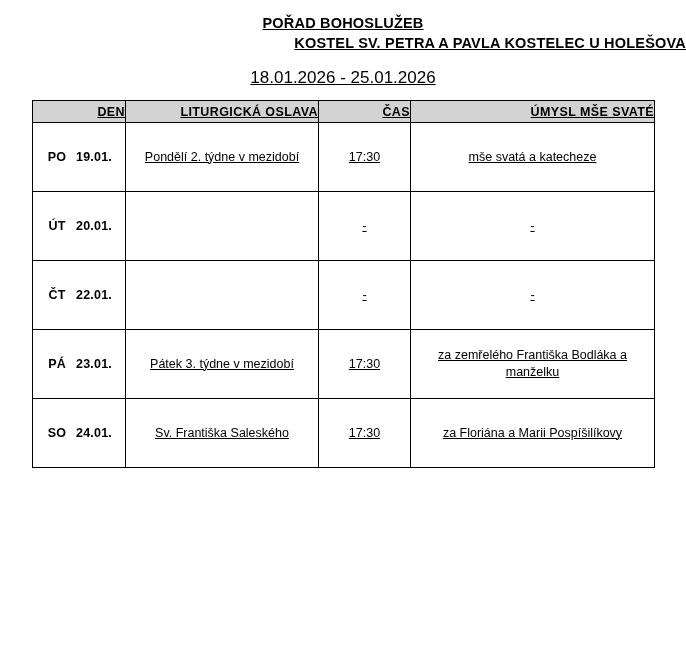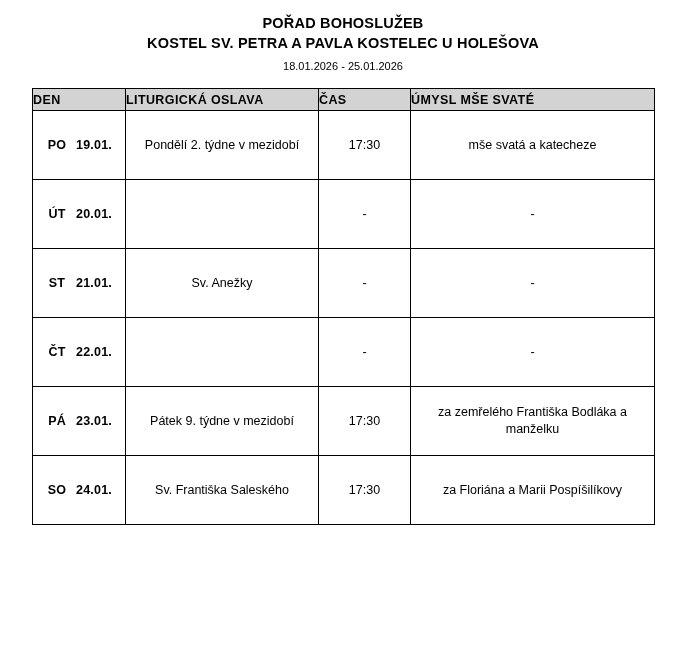--- a/index.html
+++ b/index.html
@@ -12,42 +12,44 @@
     background: #ffffff;
     font-family: "Liberation Sans", sans-serif;
     color: #000000;
     overflow: hidden;
   }
   .page {
     width: 686px;
     height: 672px;
     position: relative;
     box-sizing: border-box;
+    text-decoration: underline;
   }
   .header {
     text-align: center;
     padding-top: 13px;
   }
   .title-line1 {
     font-size: 14.5px;
     font-weight: bold;
     letter-spacing: 0.2px;
     line-height: 20px;
   }
   .title-line2 {
     font-size: 14.5px;
     font-weight: bold;
     letter-spacing: 0.2px;
     line-height: 20px;
+    text-align: right;
   }
   .date-range {
-    font-size: 11px;
+    font-size: 17px;
     font-weight: normal;
     line-height: 20px;
-    margin-top: 3px;
+    margin-top: 15px;
   }
   .table-wrap {
     margin: 12px 30px 0 32px;
   }
   table.schedule {
     border-collapse: collapse;
     width: 622px;
     table-layout: fixed;
   }
   table.schedule th,
@@ -55,21 +57,21 @@
     border: 1px solid #000000;
     vertical-align: middle;
   }
   table.schedule thead th {
     background: #d3d3d3;
     font-size: 12.5px;
     font-weight: bold;
     letter-spacing: 0.4px;
     height: 21px;
     padding: 0;
-    text-align: left;
+    text-align: right;
   }
   col.c-day { width: 93px; }
   col.c-feast { width: 193px; }
   col.c-time { width: 92px; }
   col.c-intent { width: 244px; }
 
   table.schedule tbody td {
     height: 64px;
     padding: 2px 6px;
     font-size: 12.5px;
@@ -129,34 +131,28 @@
           <td class="time-cell">17:30</td>
           <td class="intent-cell">mše svatá a katecheze</td>
         </tr>
         <tr>
           <td class="day-cell"><span class="dow">ÚT</span><span class="dnum">20.01.</span></td>
           <td class="feast-cell"></td>
           <td class="time-cell">-</td>
           <td class="intent-cell">-</td>
         </tr>
         <tr>
-          <td class="day-cell"><span class="dow">ST</span><span class="dnum">21.01.</span></td>
-          <td class="feast-cell">Sv. Anežky</td>
-          <td class="time-cell">-</td>
-          <td class="intent-cell">-</td>
-        </tr>
-        <tr>
           <td class="day-cell"><span class="dow">ČT</span><span class="dnum">22.01.</span></td>
           <td class="feast-cell"></td>
           <td class="time-cell">-</td>
           <td class="intent-cell">-</td>
         </tr>
         <tr>
           <td class="day-cell"><span class="dow">PÁ</span><span class="dnum">23.01.</span></td>
-          <td class="feast-cell">Pátek 9. týdne v mezidobí</td>
+          <td class="feast-cell">Pátek 3. týdne v mezidobí</td>
           <td class="time-cell">17:30</td>
           <td class="intent-cell">za zemřelého Františka Bodláka a manželku</td>
         </tr>
         <tr>
           <td class="day-cell"><span class="dow">SO</span><span class="dnum">24.01.</span></td>
           <td class="feast-cell">Sv. Františka Saleského</td>
           <td class="time-cell">17:30</td>
           <td class="intent-cell">za Floriána a Marii Pospíšilíkovy</td>
         </tr>
       </tbody>

